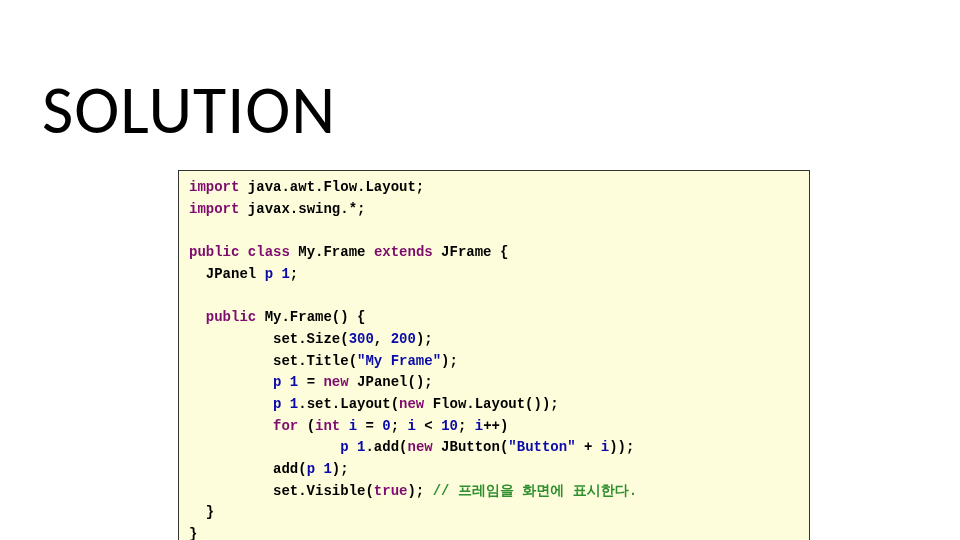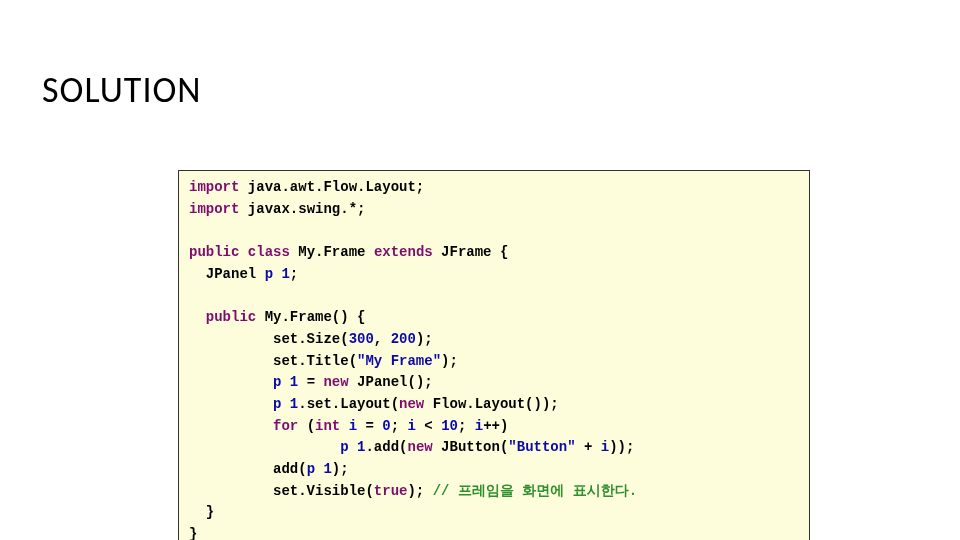--- a/index.html
+++ b/index.html
@@ -8,21 +8,21 @@
     height: 540px;
     background: #ffffff;
     font-family: Arial, sans-serif;
     position: relative;
     overflow: hidden;
   }
   .title {
     position: absolute;
     left: 42px;
     top: 68px;
-    font-size: 36px;
+    font-size: 68px;
     font-weight: 400;
     letter-spacing: 1px;
     color: #000;
     font-family: "Calibri Light", Calibri, Arial, sans-serif;
   }
   .codebox {
     position: absolute;
     left: 178px;
     top: 170px;
     width: 632px;

